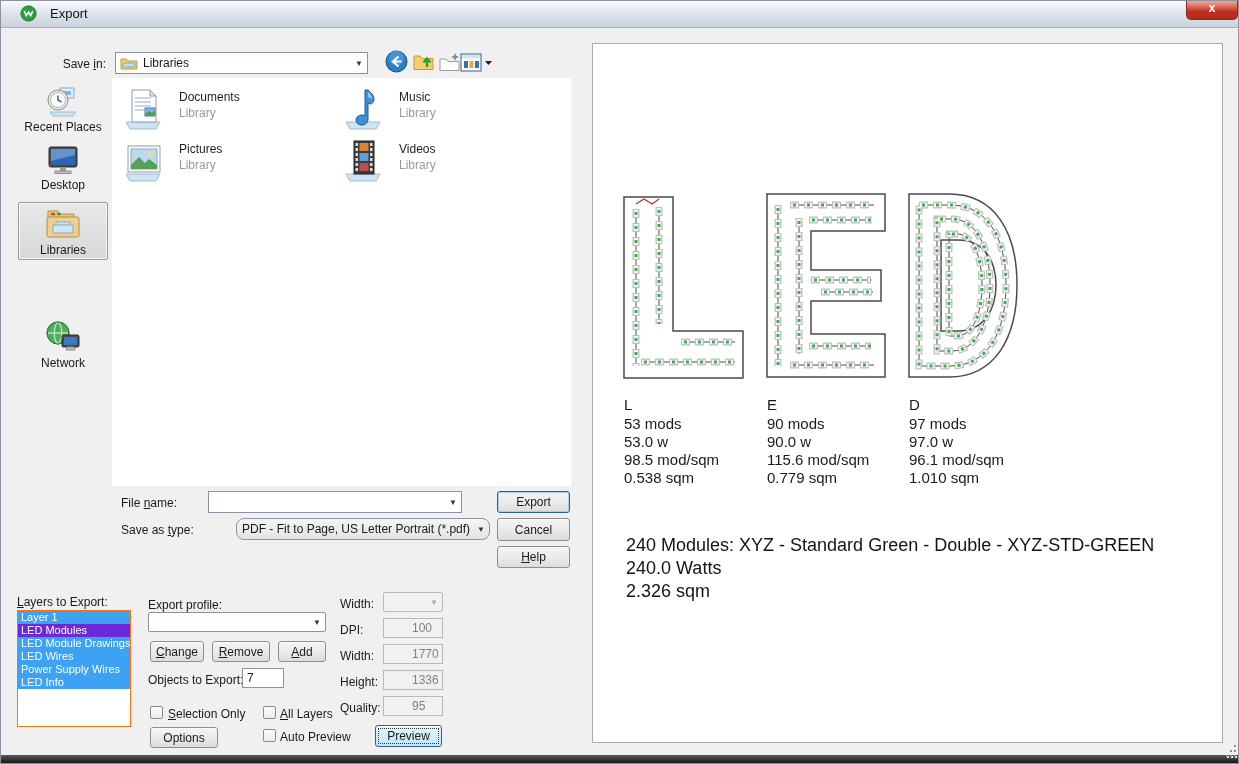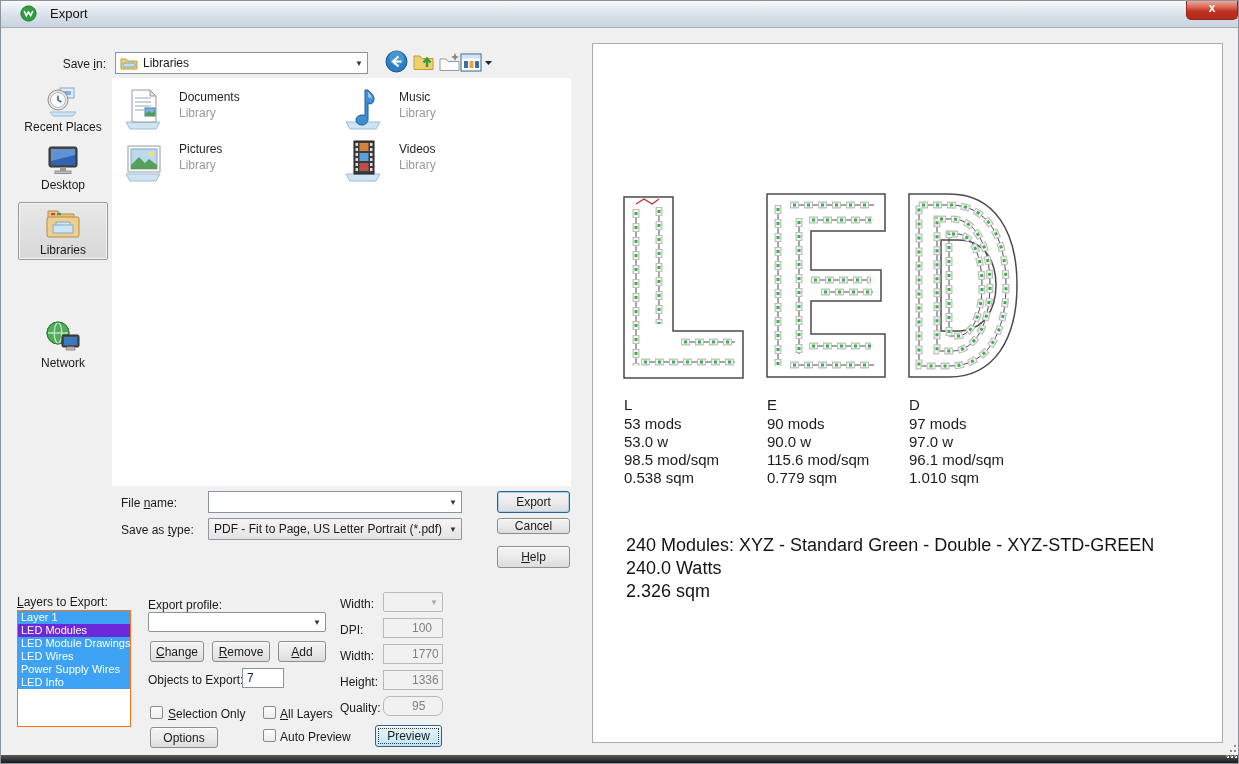--- a/index.html
+++ b/index.html
@@ -18,21 +18,21 @@
              color:#fff;text-align:center;font-weight:bold;font-size:12px;line-height:17px;
              box-shadow:inset 0 1px 0 #f4c8be;cursor:pointer;}
 
   .lbl{position:absolute;white-space:nowrap;}
   u{text-decoration:underline;}
 
   
   .combo{position:absolute;background:#fff;border:1px solid #8694a3;display:flex;align-items:center;box-sizing:border-box;}
   .combo .val{flex:1;padding-left:5px;white-space:nowrap;overflow:hidden;}
   .combo .arr{width:16px;text-align:center;font-size:8px;color:#333;}
-  .combo.gray{background:linear-gradient(#f5f5f5,#e4e4e4);border-color:#8e959c;border-radius:1px;}
+  .combo.gray{background:linear-gradient(#f5f5f5,#e4e4e4);border-color:#8e959c;border-radius:8px;margin-left:28px;}
   .combo.disabled{background:#f1f1f1;border-color:#b9b9b9;}
   .combo.disabled .arr{color:#a8a8a8;}
 
   .tbtn{position:absolute;width:23px;height:23px;cursor:pointer;}
 
   
   .place{position:absolute;left:20px;width:86px;text-align:center;cursor:pointer;}
   .place .pic{display:block;margin:0 auto 2px auto;}
   .place.selected{background:linear-gradient(#e8e8e8,#d8d8d8);border:1px solid #989898;
                   box-shadow:inset 0 0 0 1px #f6f6f6;border-radius:2px;padding:4px 0 2px 0;
@@ -239,21 +239,21 @@
     <span class="val"></span>
     <span class="arr">▼</span>
   </div>
   <span class="lbl" style="left:121px;top:523px;">Save as <u>t</u>ype:</span>
   <div class="combo gray" style="left:208px;top:518px;width:254px;height:22px;">
     <span class="val">PDF - Fit to Page, US Letter Portrait (*.pdf)</span>
     <span class="arr">▼</span>
   </div>
 
   <div class="btn default" style="left:497px;top:491px;width:73px;height:22px;">Export</div>
-  <div class="btn" style="left:497px;top:518px;width:73px;height:16px;">Cancel</div>
+  <div class="btn" style="left:497px;top:518px;width:73px;height:23px;">Cancel</div>
   <div class="btn" style="left:497px;top:546px;width:73px;height:22px;"><u>H</u>elp</div>
 
   <span class="lbl" style="left:17px;top:595px;"><u>L</u>ayers to Export:</span>
   <div class="listbox">
 
       <div class="layer-item" style="background: rgb(61, 162, 244);">Layer 1</div>
 
       <div class="layer-item" style="background: #6d28d9;">LED Modules</div>
 
       <div class="layer-item" style="background: rgb(61, 162, 244);">LED Module Drawings</div>
@@ -283,21 +283,21 @@
     <span class="val"></span>
     <span class="arr">▼</span>
   </div>
   <span class="lbl" style="left:340px;top:623px;">DPI:</span>
   <input class="txt dis" readonly="" style="left: 383px; top: 618px; width: 60px; height: 20px;" value="100">
   <span class="lbl" style="left:340px;top:649px;">Width:</span>
   <input class="txt dis" readonly="" style="left: 383px; top: 644px; width: 60px; height: 20px;" value="17708">
   <span class="lbl" style="left:340px;top:675px;">Height:</span>
   <input class="txt dis" readonly="" style="left: 383px; top: 670px; width: 60px; height: 20px;" value="13366">
   <span class="lbl" style="left:340px;top:701px;">Quality:</span>
-  <input class="txt dis" readonly="" style="left: 383px; top: 696px; width: 60px; height: 20px; border-radius: 7px;" value="95">
+  <input class="txt dis" readonly="" style="left: 383px; top: 696px; width: 60px; height: 20px;" value="95">
 
   <span class="cb" style="left:150px;top:706px;"></span>
   <span class="lbl" style="left:168px;top:707px;"><u>S</u>election Only</span>
   <span class="cb" style="left:263px;top:706px;"></span>
   <span class="lbl" style="left:280px;top:707px;"><u>A</u>ll Layers</span>
   <div class="btn" style="left:150px;top:727px;width:68px;height:21px;">Options</div>
   <span class="cb" style="left:263px;top:729px;"></span>
   <span class="lbl" style="left:280px;top:730px;">Auto Preview</span>
   <div class="btn focused" style="left:375px;top:725px;width:67px;height:22px;">Preview</div>
 

